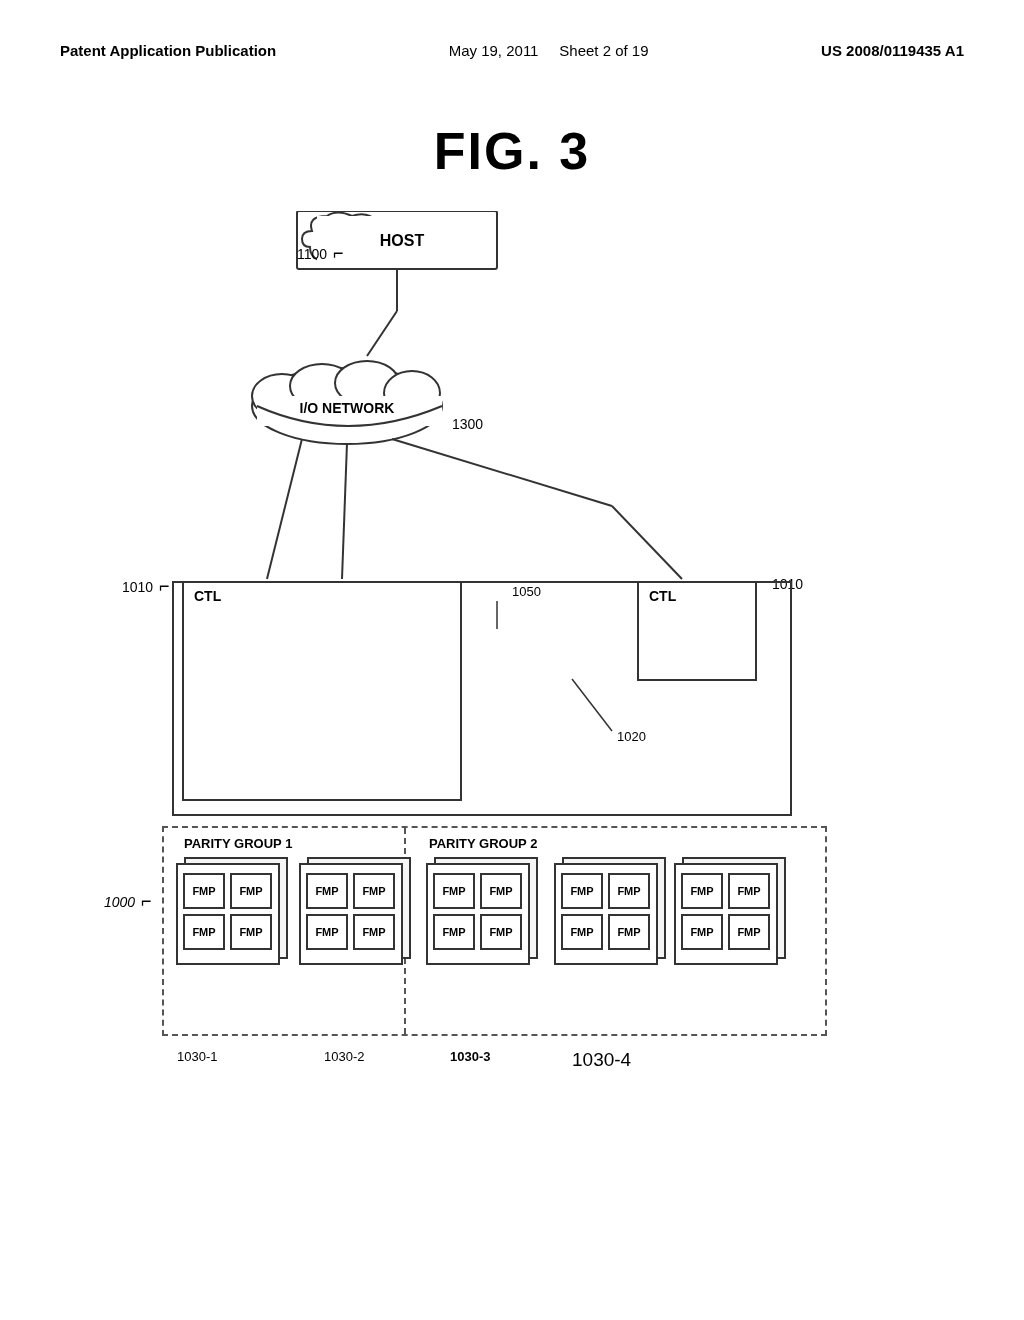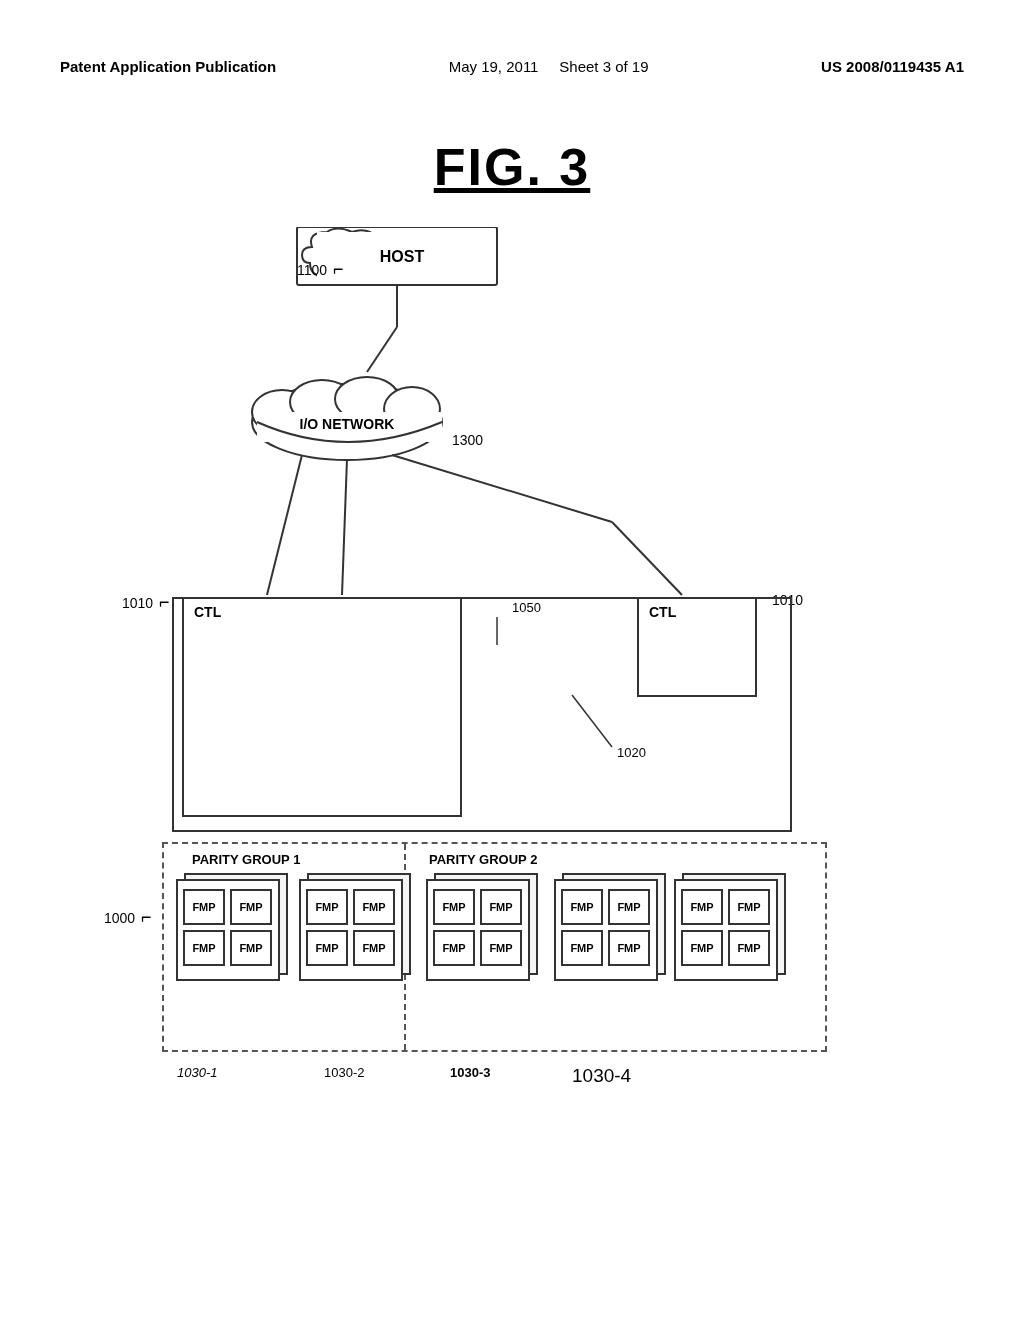--- a/index.html
+++ b/index.html
@@ -14,21 +14,21 @@
     .page {
       width: 1024px;
       min-height: 1320px;
       background: #fff;
       position: relative;
     }
     .header {
       display: flex;
       justify-content: space-between;
       align-items: flex-start;
-      padding: 56px 60px 20px 60px;
+      padding: 40px 60px 20px 60px;
       border-bottom: none;
     }
     .header-left {
       font-size: 15px;
       font-weight: bold;
       line-height: 1.4;
     }
     .header-center {
       font-size: 15px;
       text-align: center;
@@ -39,21 +39,20 @@
       font-weight: bold;
       line-height: 1.4;
     }
     .fig-title {
       text-align: center;
       font-size: 52px;
       font-weight: bold;
       margin-top: 40px;
       margin-bottom: 30px;
       letter-spacing: 2px;
-      text-decoration: underline;
     }
     .diagram {
       position: relative;
       width: 860px;
       height: 950px;
       margin: 0 auto;
     }
     
     .svg-lines {
       position: absolute;
@@ -129,21 +128,21 @@
 
 <div class="page">
 
   <div class="header">
     <div class="header-left">
       <span>Patent Application Publication</span>
     </div>
     <div class="header-center">
       <span>May 19, 2011</span>
       &nbsp;&nbsp;&nbsp;
-      <span>Sheet 3 of 19</span>
+      <span>Sheet 2 of 19</span>
     </div>
     <div class="header-right">
       <span>US 2008/0119435 A1</span>
     </div>
   </div>
 
   <div class="fig-title">FIG. 3</div>
 
   <div class="diagram">
 
@@ -212,21 +211,21 @@
     </div>
 
     <div style="position:absolute; top:365px; left:690px; font-size:14px;">
       <span>1010</span>
     </div>
 
     <div style="position:absolute; top:370px; left:90px; width:620px; height:235px; border:2px solid #333; background: transparent; z-index:1;"></div>
 
     <div class="parity-container">
 
-      <div class="parity-label" style="top:8px; left:28px;">PARITY GROUP 1</div>
+      <div class="parity-label" style="top:8px; left:20px;">PARITY GROUP 1</div>
 
       <div class="parity-label" style="top:8px; left:265px;text-align:right;">PARITY GROUP 2</div>
 
       <div style="position:absolute; top:0; left:240px; height:100%; border-left:2px dashed #555;"></div>
 
       <div style="position:absolute; top:35px; left:12px;">
 
         <div style="position:absolute; top:-6px; left:8px; width:104px; height:102px; border:2px solid #333; background:#f5f5f5;"></div>
         <div style="position:absolute; top:0; left:0; width:104px; height:102px; border:2px solid #333; background:#fff;">
           <div style="display:flex; flex-direction:column; gap:5px; padding:8px 5px;">
@@ -301,24 +300,24 @@
             <div style="display:flex; gap:5px;">
               <div style="width:42px;height:36px;border:2px solid #333;display:flex;align-items:center;justify-content:center;font-size:11px;font-weight:bold;">FMP</div>
               <div style="width:42px;height:36px;border:2px solid #333;display:flex;align-items:center;justify-content:center;font-size:11px;font-weight:bold;">FMP</div>
             </div>
           </div>
         </div>
       </div>
 
     </div>
 
-    <div style="position:absolute; top:680px; left:22px; font-size:14px;">
+    <div style="position:absolute; top:680px; left:22px; font-size:14px;font-style:italic;">
       <span>1000</span>
       <span style="font-size:18px; margin-left:2px;">⌐</span>
     </div>
 
-    <div style="position:absolute; top:838px; left:95px; font-size:13px;font-style:italic;">1030-1</div>
+    <div style="position:absolute; top:838px; left:95px; font-size:13px;">1030-1</div>
     <div style="position:absolute; top:838px; left:210px; font-size:13px;margin-left:32px;">1030-2</div>
     <div style="position:absolute; top:838px; left:368px; font-size:13px;font-weight:bold;">1030-3</div>
     <div style="position:absolute; top:838px; left:490px; font-size:19px;">1030-4</div>
 
   </div>
 </div>
 
 </body></html>

